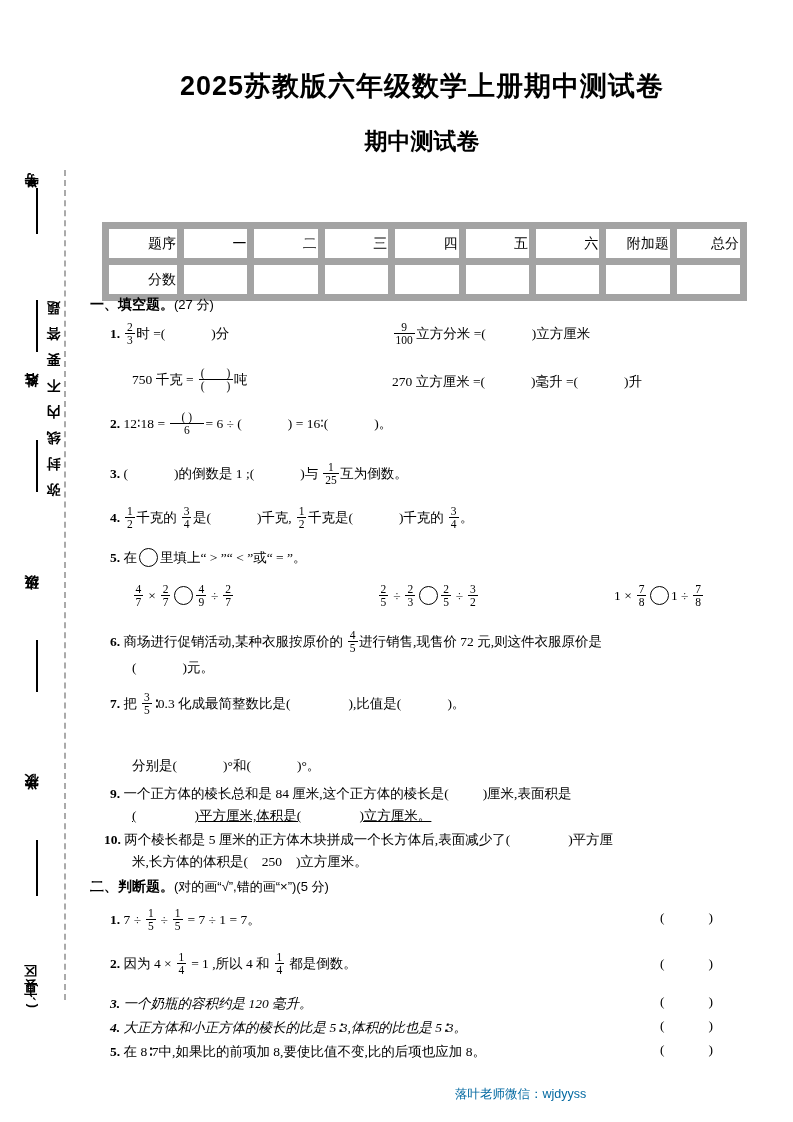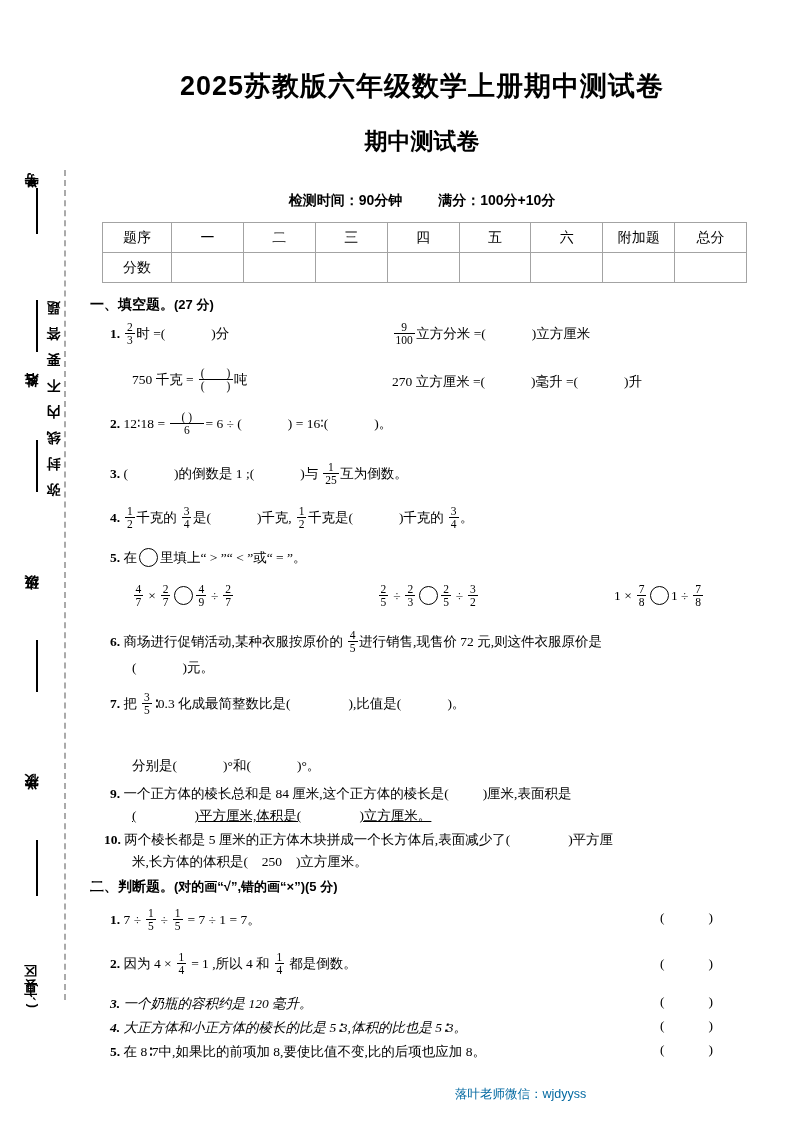--- a/index.html
+++ b/index.html
@@ -49,30 +49,30 @@
     font-size:14px;font-weight:700;
     font-family:"Liberation Sans","DejaVu Sans",sans-serif;
   }
   #exam-meta .gap{display:inline-block;width:28px;}
   
   #score-table{
     position:absolute;left:10px;top:222px;width:645px;
     border-collapse:collapse;table-layout:fixed;
   }
   #score-table td{
-    border:1px solid #a3a3a3;height:27px;text-align:center;vertical-align:middle;
+    border:7px solid #a3a3a3;height:27px;text-align:right;vertical-align:middle;
     font-size:14px;font-family:"Liberation Sans","DejaVu Sans",sans-serif;margin-left:28px;
   }
   #score-table td.hd{width:66px;}
   
   .sec-head{
     position:absolute;left:-2px;font-size:14px;font-weight:700;
     font-family:"Liberation Sans","DejaVu Sans",sans-serif;white-space:nowrap;
   }
-  .sec-head .pts{font-weight:700;font-size:13px;}
+  .sec-head .pts{font-weight:400;font-size:13px;}
   .q{position:absolute;font-size:13.5px;line-height:1.5;white-space:nowrap;}
   .qn{font-weight:700;font-family:"Liberation Serif",serif;}
   .blank{display:inline-block;}
   .b-sm{width:34px;}
   .b-md{width:46px;}
   .b-lg{width:58px;}
   
   .frac{
     display:inline-block;vertical-align:middle;text-align:center;
     font-size:11.5px;line-height:1.08;margin:0 1.5px;position:relative;top:-1px;
@@ -110,25 +110,20 @@
     <div class="dash-line"></div>
   </div>
   <div id="seal-text">弥封线内不要答题</div>
 </div>
 
 <div id="sheet">
 
   <div id="title-main">2025苏教版六年级数学上册期中测试卷</div>
   <div id="title-sub">期中测试卷</div>
 
-  <div id="exam-meta">
-    <span>检测时间：90分钟</span>
-    <span class="gap"></span>
-    <span>满分：100分+10分</span>
-  </div>
 
   <table id="score-table">
     <tbody>
         <tr>
       <td class="hd">题序</td>
       <td>一</td>
       <td>二</td>
       <td>三</td>
       <td>四</td>
       <td>五</td>

